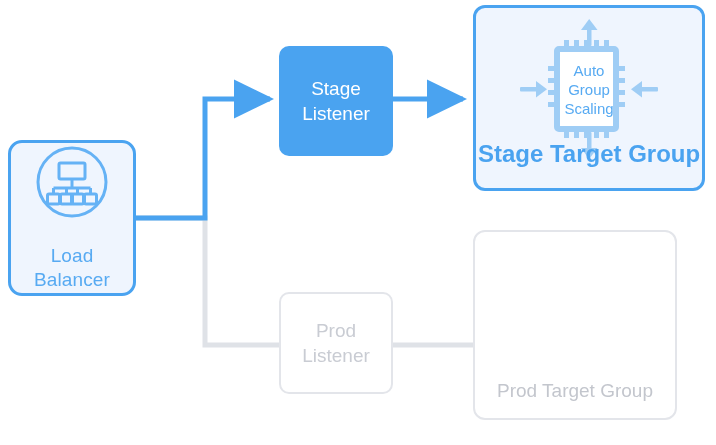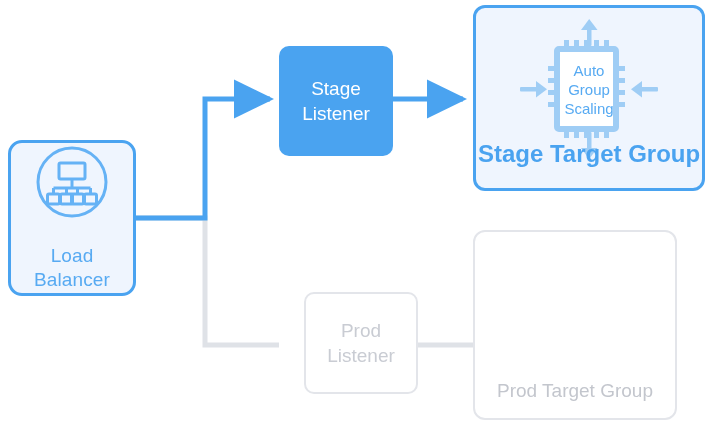--- a/index.html
+++ b/index.html
@@ -65,21 +65,20 @@
     text-align: center;
   }
 
   
   #node-prod-listener {
     left: 279px; top: 292px;
     width: 114px; height: 102px;
     background: #ffffff;
     border: 2px solid #e3e5ea;
     border-radius: 10px;
-    margin-left: 25px;
   }
   #node-prod-listener .node-label {
     color: #c9ccd3;
     font-size: 19px;
     line-height: 25px;
     text-align: center;
   }
 
   
   #node-stage-target-group {

